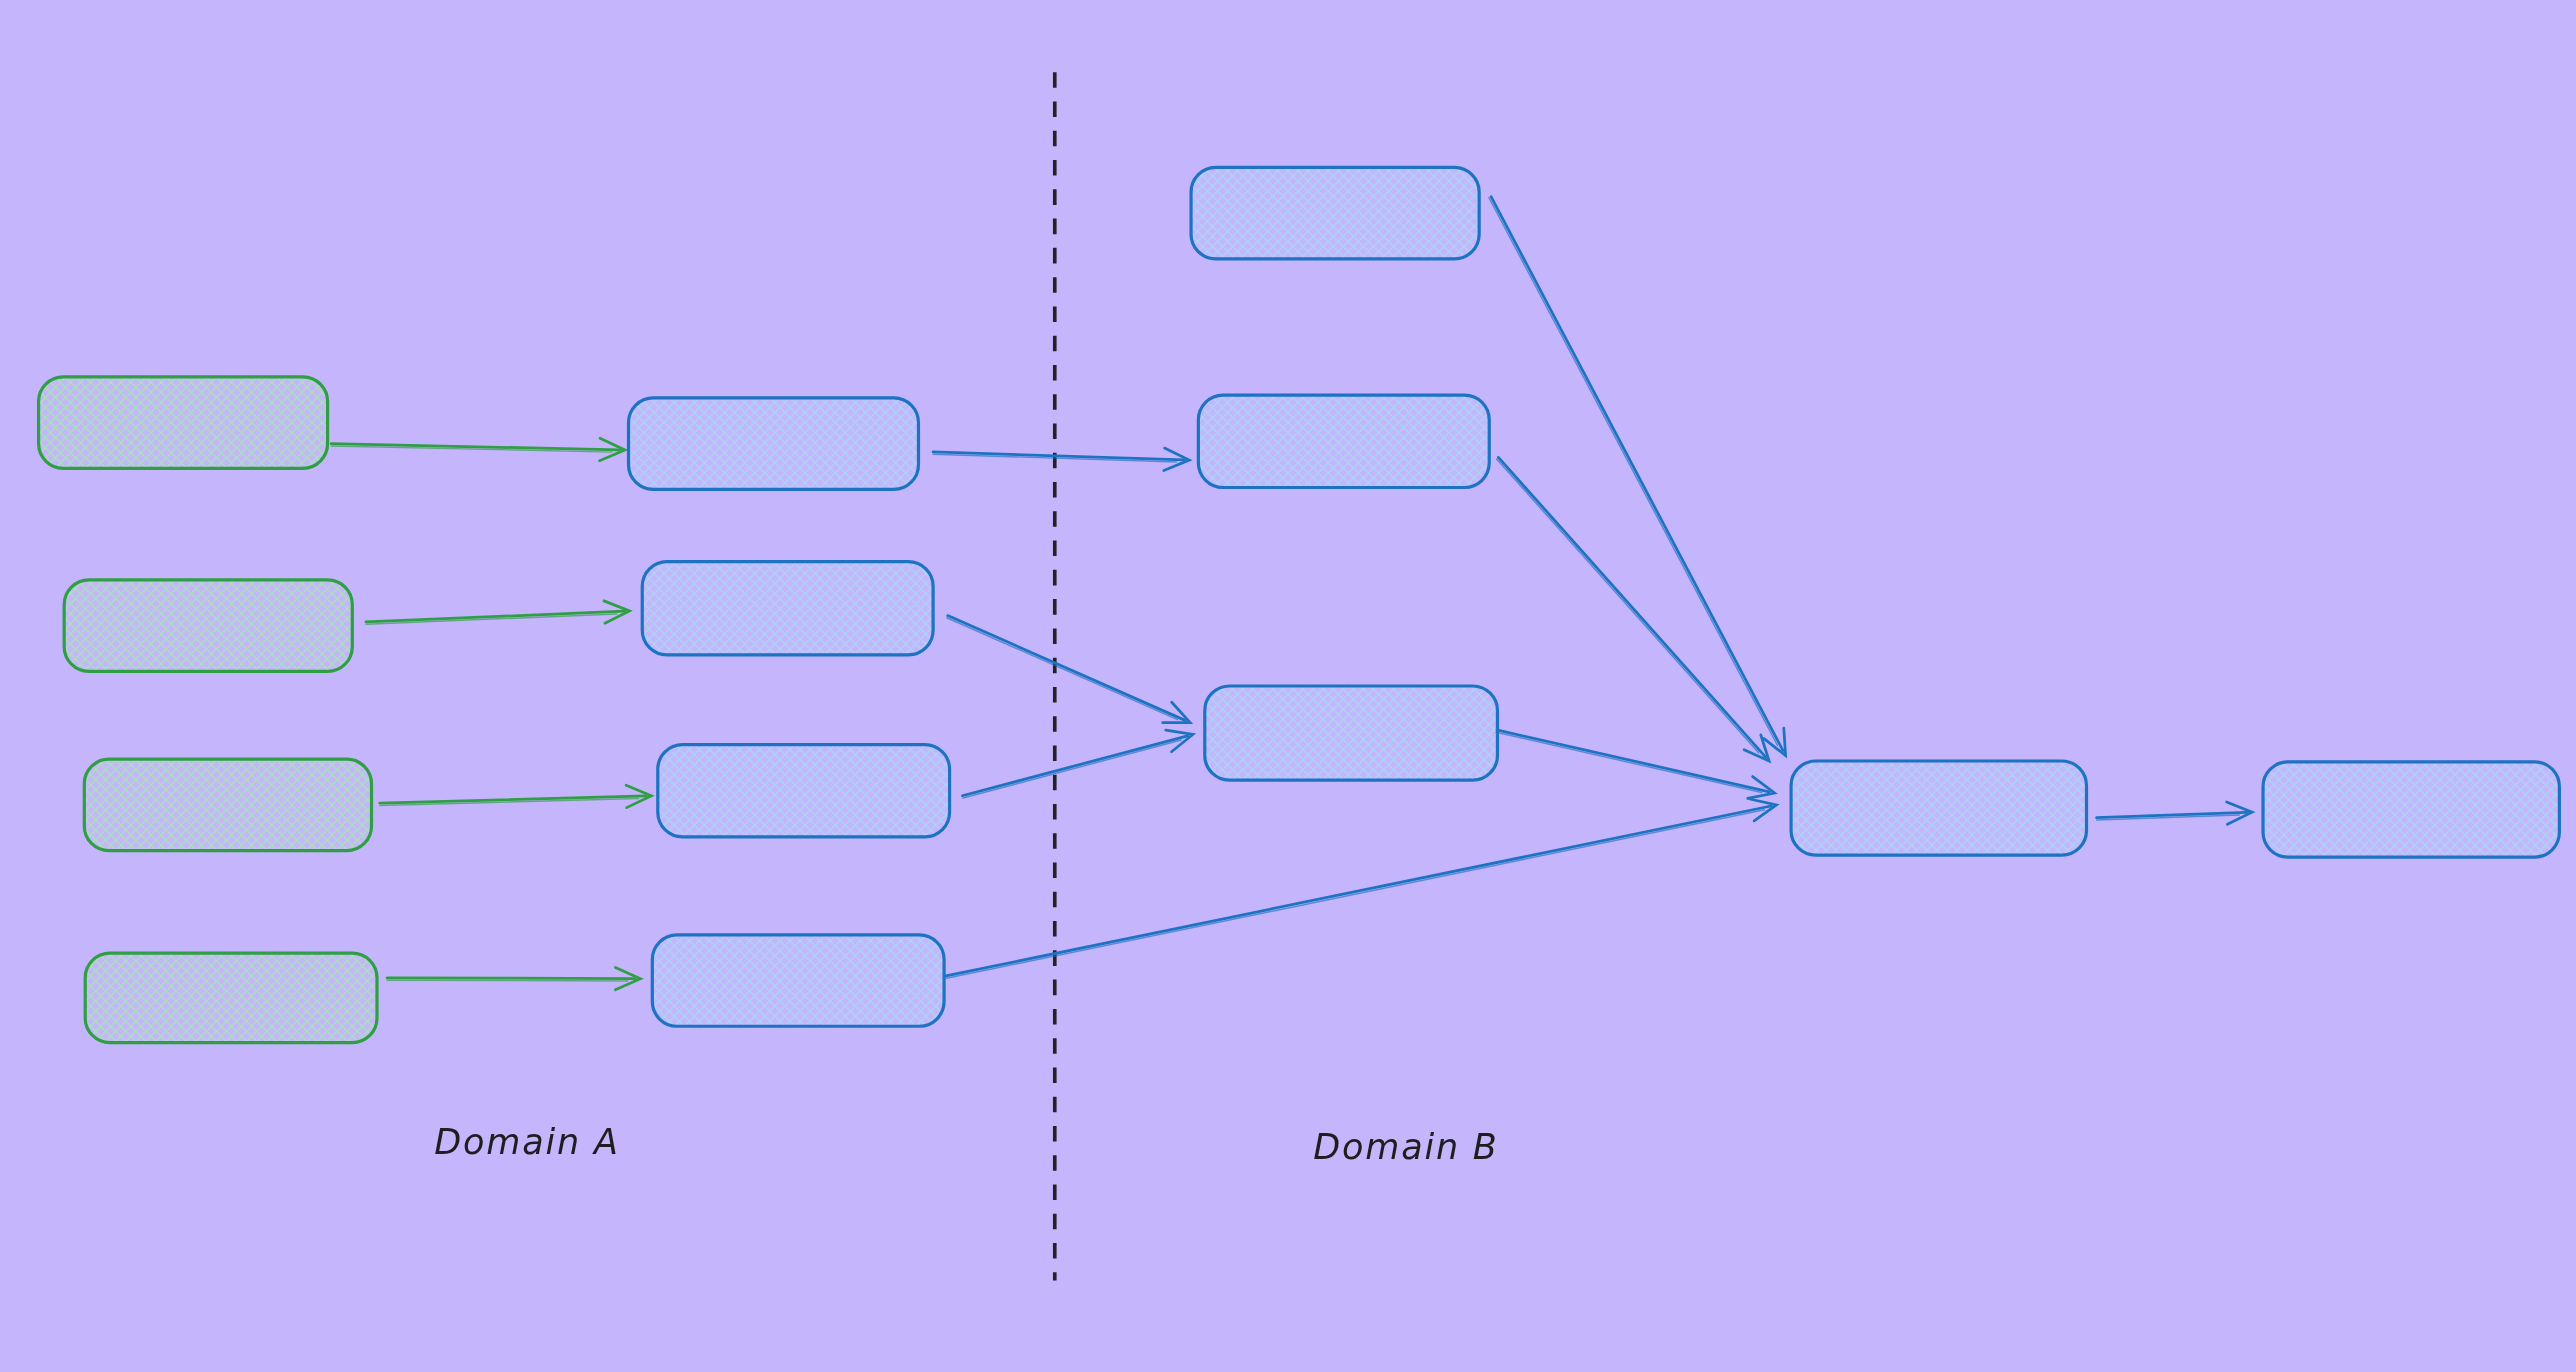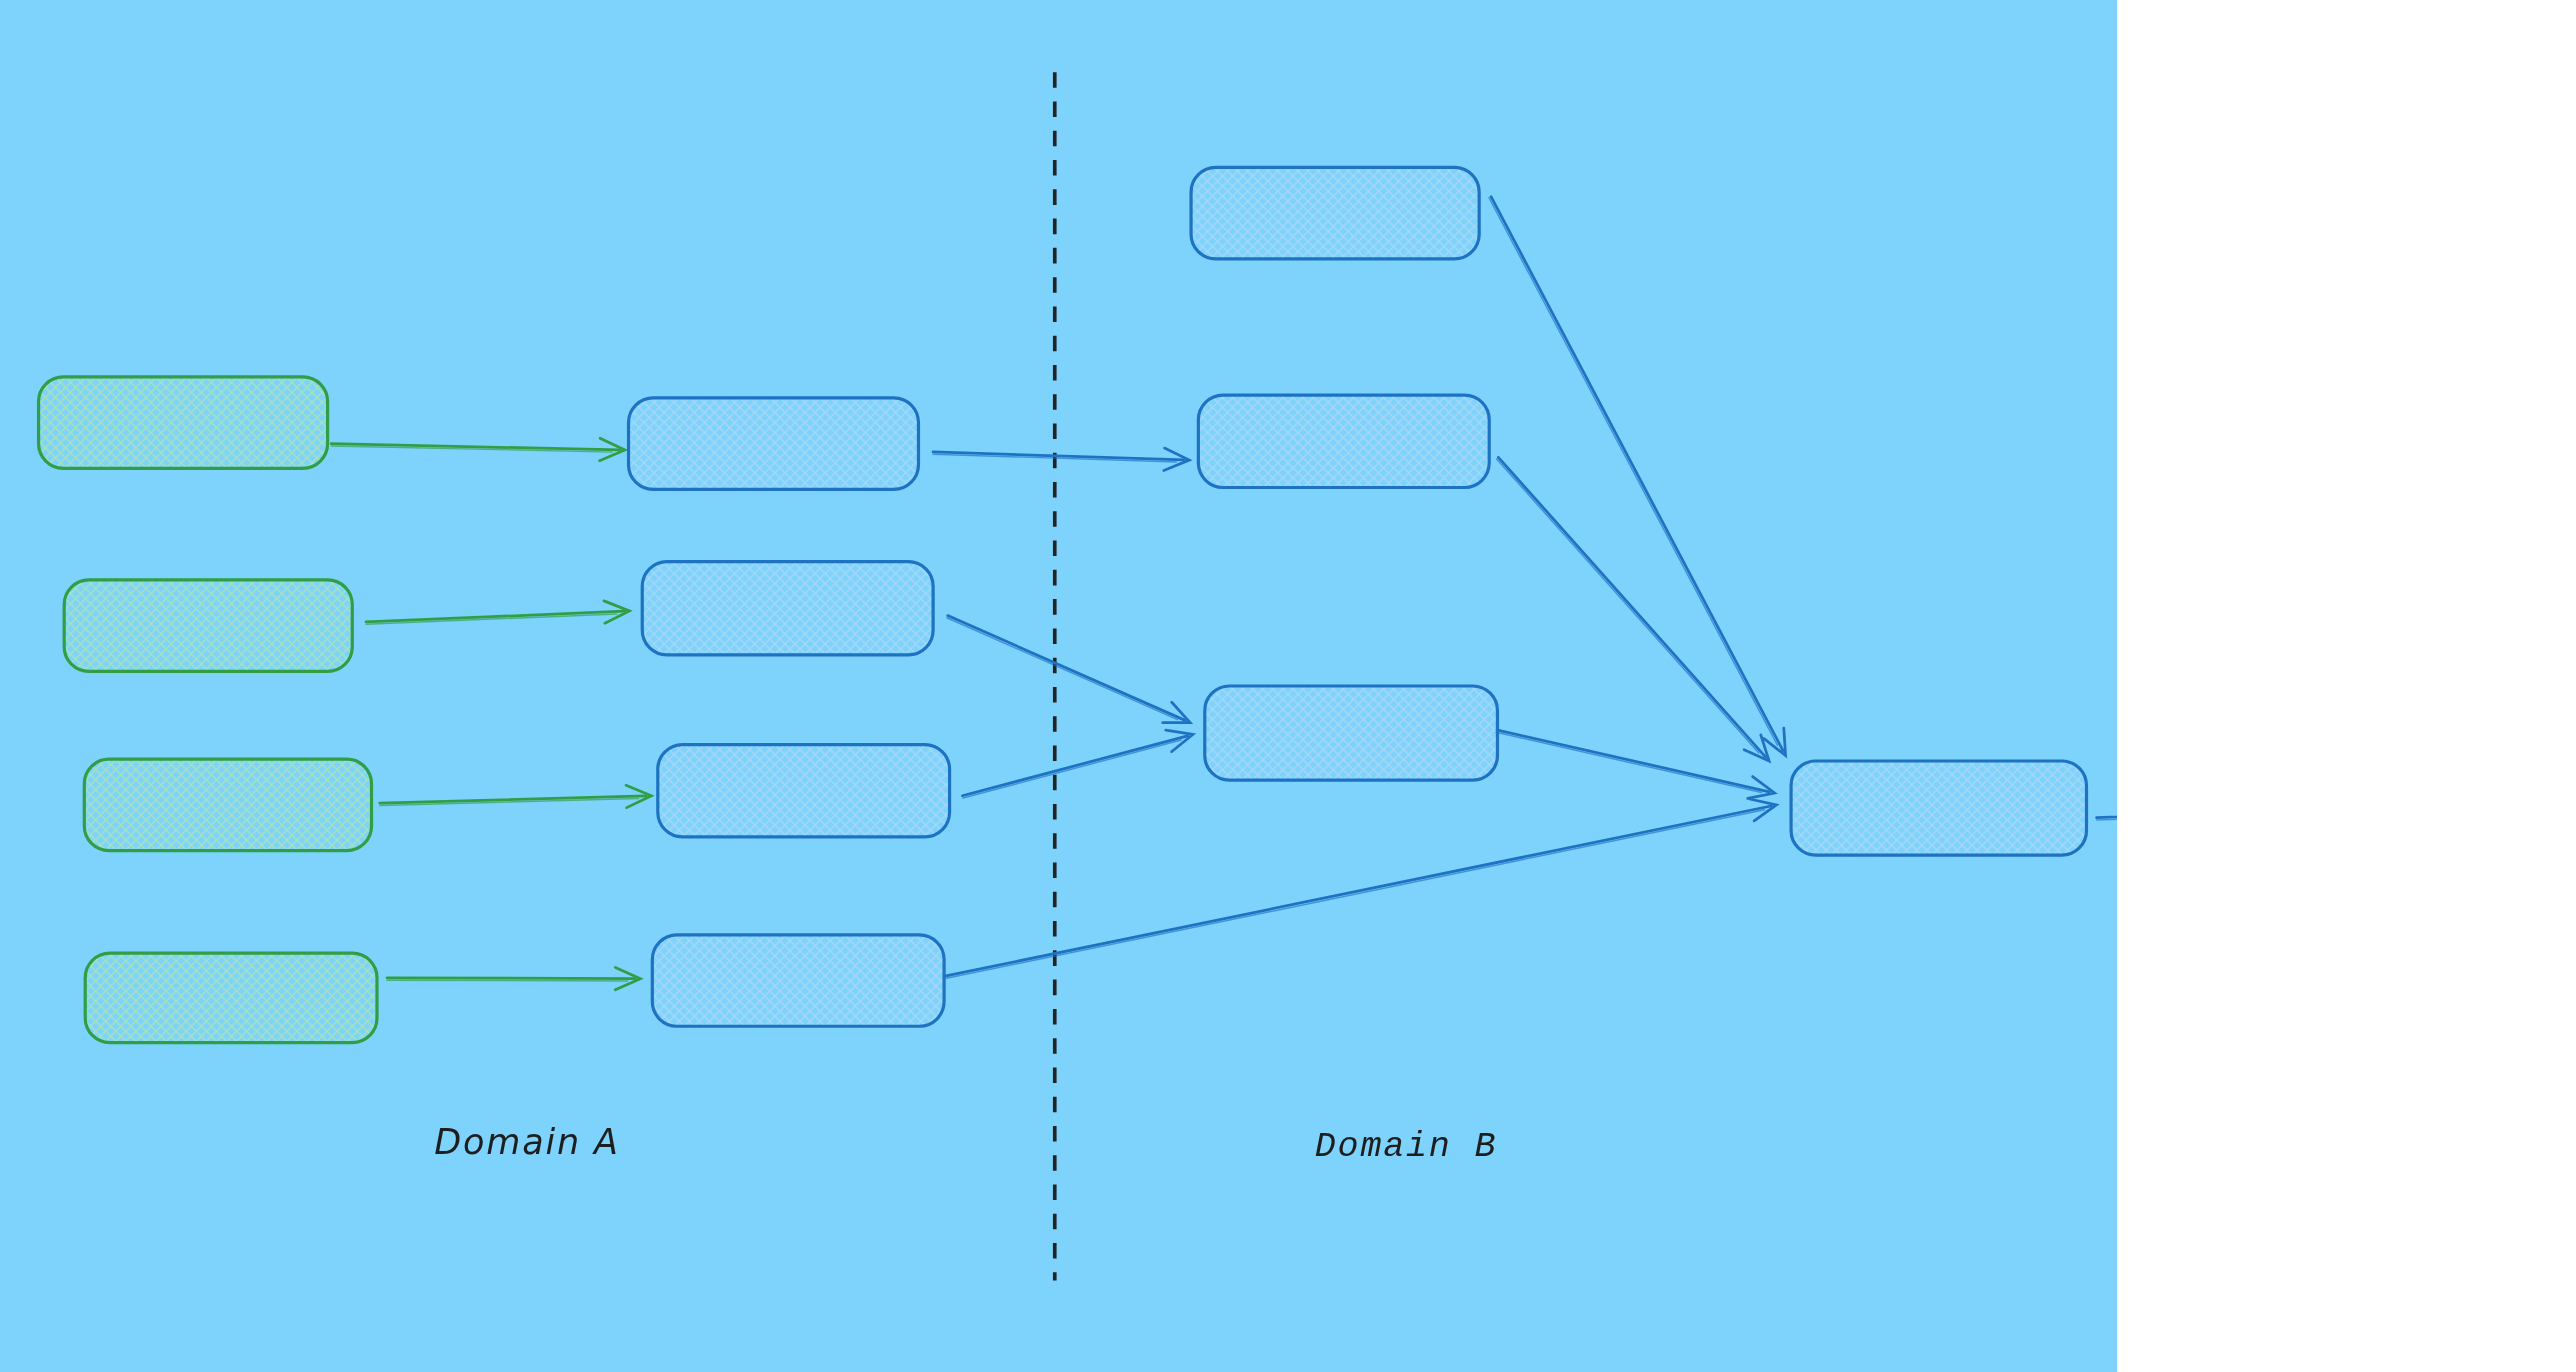--- a/index.html
+++ b/index.html
@@ -2,23 +2,23 @@
 <html style="font-size:14.6px"><head>
 <meta charset="utf-8">
 <style>
   html, body {
     margin: 0;
     padding: 0;
     background: #ffffff;
   }
   .canvas {
     position: relative;
-    width: 2117px;
+    width: 2576px;
     height: 1372px;
-    background: #7dd3fc;
+    background: #c4b5fd;
     overflow: hidden;
     font-family: "DejaVu Sans", sans-serif;
   }
   #diagram-svg {
     position: absolute;
     left: 0;
     top: 0;
   }
   .domain-label {
     position: absolute;
@@ -133,16 +133,16 @@
         <rect x="1302" y="183" width="315" height="100" rx="27" ry="27" fill="url(#hatch-blue)" stroke="#1d72c2" stroke-width="3.5" class="node-rect"></rect>
         <rect x="1310" y="432" width="318" height="101" rx="27" ry="27" fill="url(#hatch-blue)" stroke="#1d72c2" stroke-width="3.5" class="node-rect"></rect>
         <rect x="1317" y="750" width="320" height="103" rx="27" ry="27" fill="url(#hatch-blue)" stroke="#1d72c2" stroke-width="3.5" class="node-rect"></rect>
         <rect x="1958" y="832" width="323" height="103" rx="27" ry="27" fill="url(#hatch-blue)" stroke="#1d72c2" stroke-width="3.5" class="node-rect"></rect>
         <rect x="2474" y="833" width="324" height="104" rx="27" ry="27" fill="url(#hatch-blue)" stroke="#1d72c2" stroke-width="3.5" class="node-rect"></rect>
       </g>
   </svg>
 
   <div class="domain-label" id="label-domain-a" style="left: 527px; top: 1125px;">Domain A</div>
 
-  <div class="domain-label" id="label-domain-b" style="left: 1406px; top: 1130px; font-family: Liberation Mono, monospace;">Domain B</div>
+  <div class="domain-label" id="label-domain-b" style="left: 1406px; top: 1130px;">Domain B</div>
 
 </div>
 
 
 </body></html>

